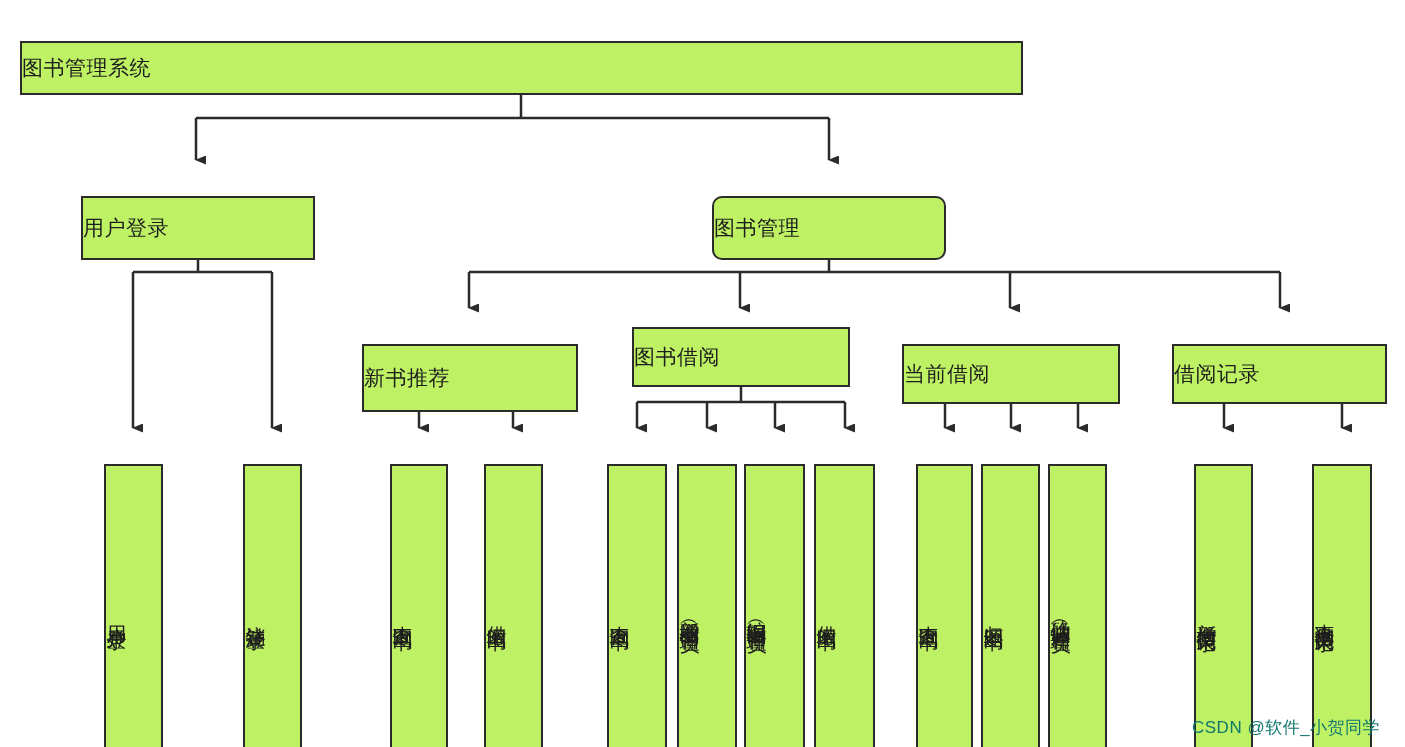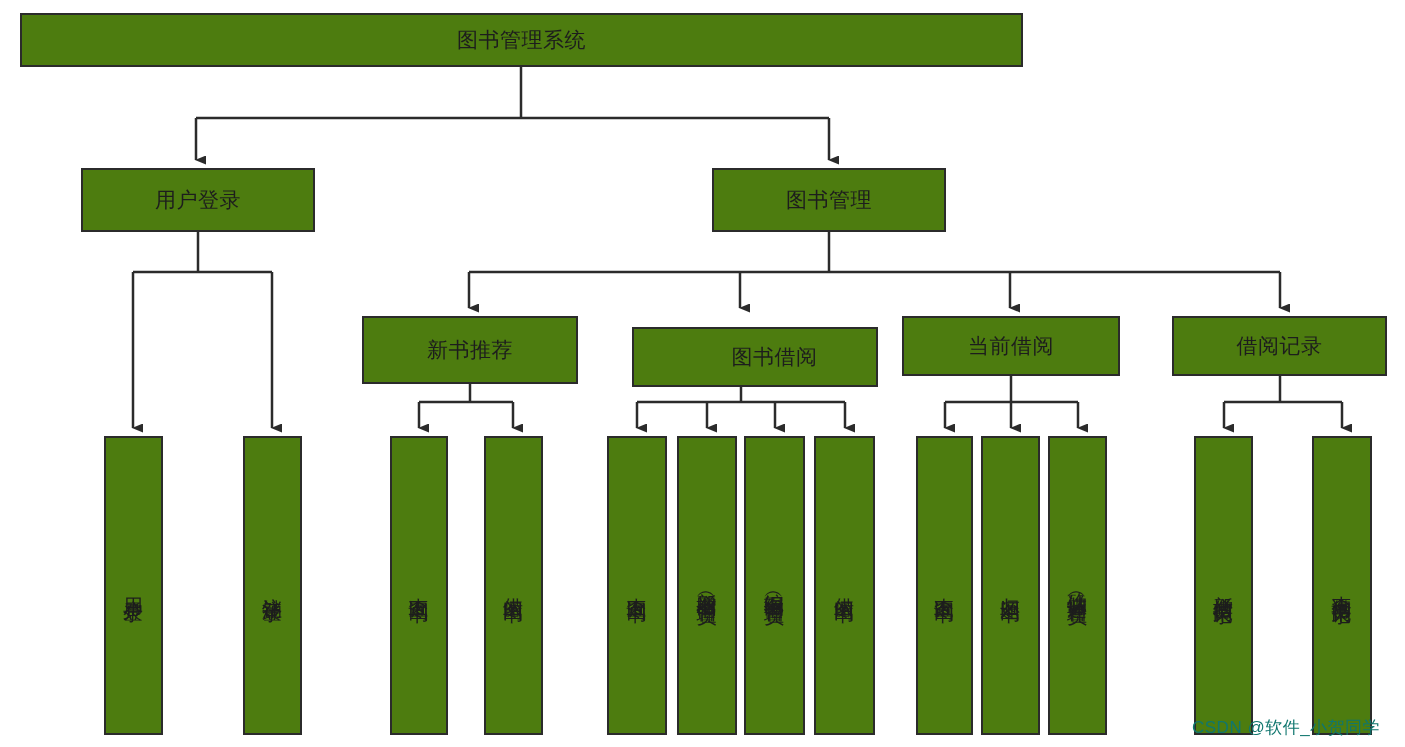--- a/index.html
+++ b/index.html
@@ -20,25 +20,25 @@
   #diagram-svg {
     position: absolute;
     left: 0;
     top: 0;
     width: 1405px;
     height: 747px;
   }
   .node-box {
     position: absolute;
     box-sizing: border-box;
-    background: #4d7c0f;
+    background: #bef264;
     border: 2px solid #2b2b2b;
     display: flex;
     align-items: center;
-    justify-content: center;
+    margin-top: 28px;
   }
   .node-label {
     color: #1d1d1d;
     font-size: 21px;
     line-height: 1.25;
     text-align: center;
     white-space: nowrap;
     letter-spacing: 0.5px;
   }
   .node-box.vertical .node-label {
@@ -115,28 +115,28 @@
     </g>
   </svg>
 
   <div class="node-box" style="left:20px; top:13px; width:1003px; height:54px;">
     <span class="node-label">图书管理系统</span>
   </div>
 
   <div class="node-box" style="left:81px; top:168px; width:234px; height:64px;">
     <span class="node-label">用户登录</span>
   </div>
-  <div class="node-box" style="left:712px; top:168px; width:234px; height:64px;">
+  <div class="node-box" style="left:712px; top:168px; width:234px; height:64px;border-radius:10px;">
     <span class="node-label">图书管理</span>
   </div>
 
   <div class="node-box" style="left:362px; top:316px; width:216px; height:68px;">
     <span class="node-label">新书推荐</span>
   </div>
-  <div class="node-box" style="left:632px; top:327px; width:246px; height:60px;padding-left:39px;">
+  <div class="node-box" style="left:632px; top:299px; width:218px; height:60px;">
     <span class="node-label">图书借阅</span>
   </div>
   <div class="node-box" style="left:902px; top:316px; width:218px; height:60px;">
     <span class="node-label">当前借阅</span>
   </div>
   <div class="node-box" style="left:1172px; top:316px; width:215px; height:60px;">
     <span class="node-label">借阅记录</span>
   </div>
 
   <div class="node-box vertical" style="left:104px; top:436px; width:59px; height:299px;">

